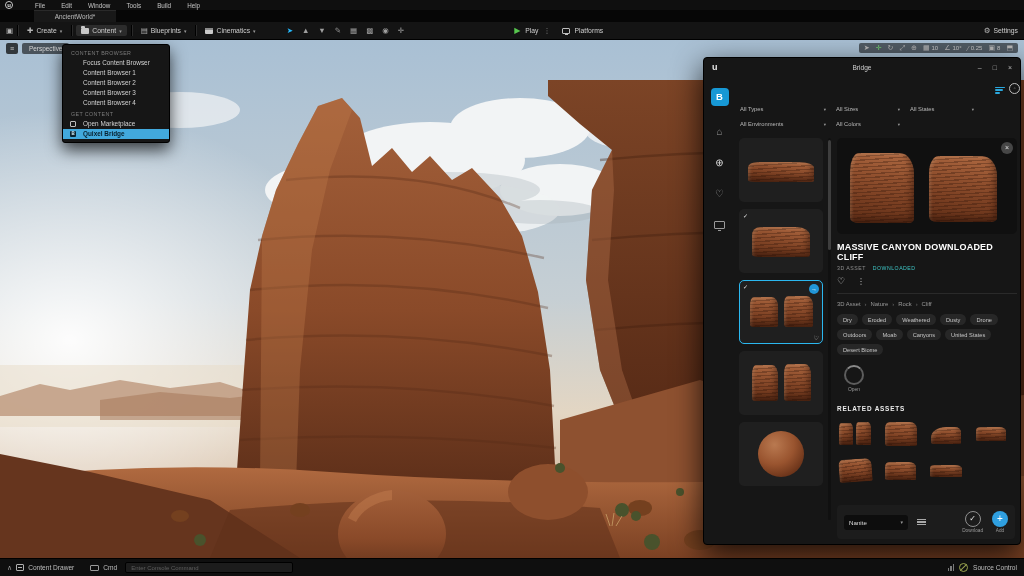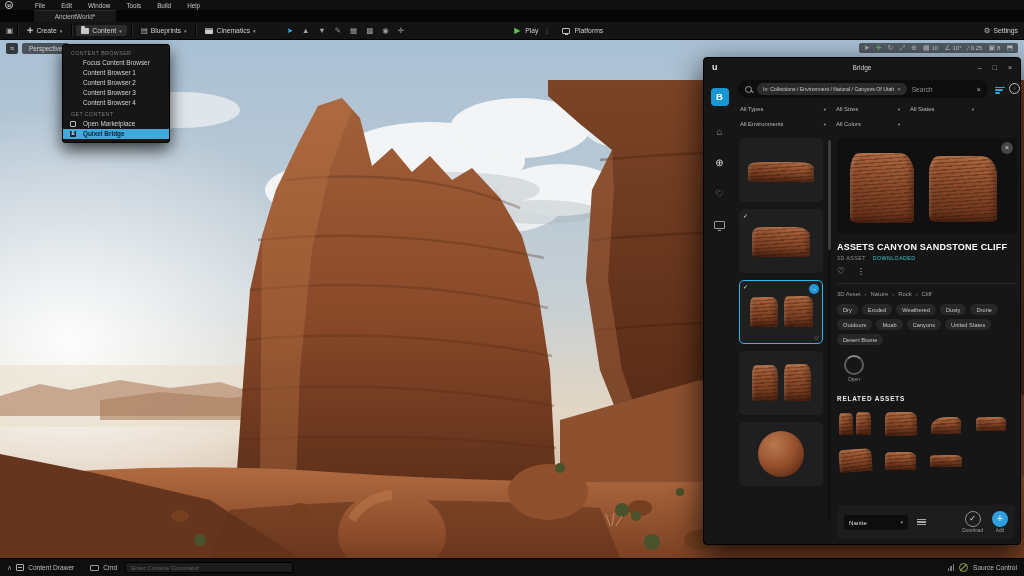--- a/index.html
+++ b/index.html
@@ -369,29 +369,20 @@
         <span>×</span>
       </span>
     </div>
     <div class="rail">
       <div class="rail-b">B</div>
       <span class="rail-ic">⌂</span>
       <span class="rail-ic bright">⊕</span>
       <span class="rail-ic">♡</span>
       <span class="rail-mon"></span>
     </div>
-    <div class="searchrow">
-      <span class="mag"></span>
-      <span class="chip">
-        <span class="t">In: Collections / Environment / Natural / Canyons Of Utah</span>
-        <span class="x">×</span>
-      </span>
-      <input placeholder="Search" style="">
-      <span class="clear">×</span>
-    </div>
     <div class="filt-ic">
         <i></i>
         <i></i>
         <i></i>
       </div>
     <div class="profile-ic">◦</div>
     <div class="filters r1">
       <div class="fsel f-w84">
           <span>All Types</span>
           <span class="caret">▾</span>
@@ -442,21 +433,21 @@
     <div class="scrollbar">
         <div class="thumb"></div>
       </div>
 
     <div class="detail">
       <div class="preview">
         <div class="stone" style="left:13px;top:15px;width:64px;height:70px;"></div>
         <div class="stone" style="left:92px;top:18px;width:68px;height:66px;"></div>
         <div class="close">×</div>
       </div>
-      <div class="d-title">ASSETS CANYON SANDSTONE CLIFF</div>
+      <div class="d-title">MASSIVE CANYON DOWNLOADED CLIFF</div>
       <div class="d-sub">
         <span class="d-type">3D ASSET</span>
         <span class="d-status">DOWNLOADED</span>
       </div>
       <div class="d-actions">
         <span>♡</span>
         <span style="font-size:8px;">⋮</span>
       </div>
       <div class="d-hr"></div>
       <div class="crumbs">

